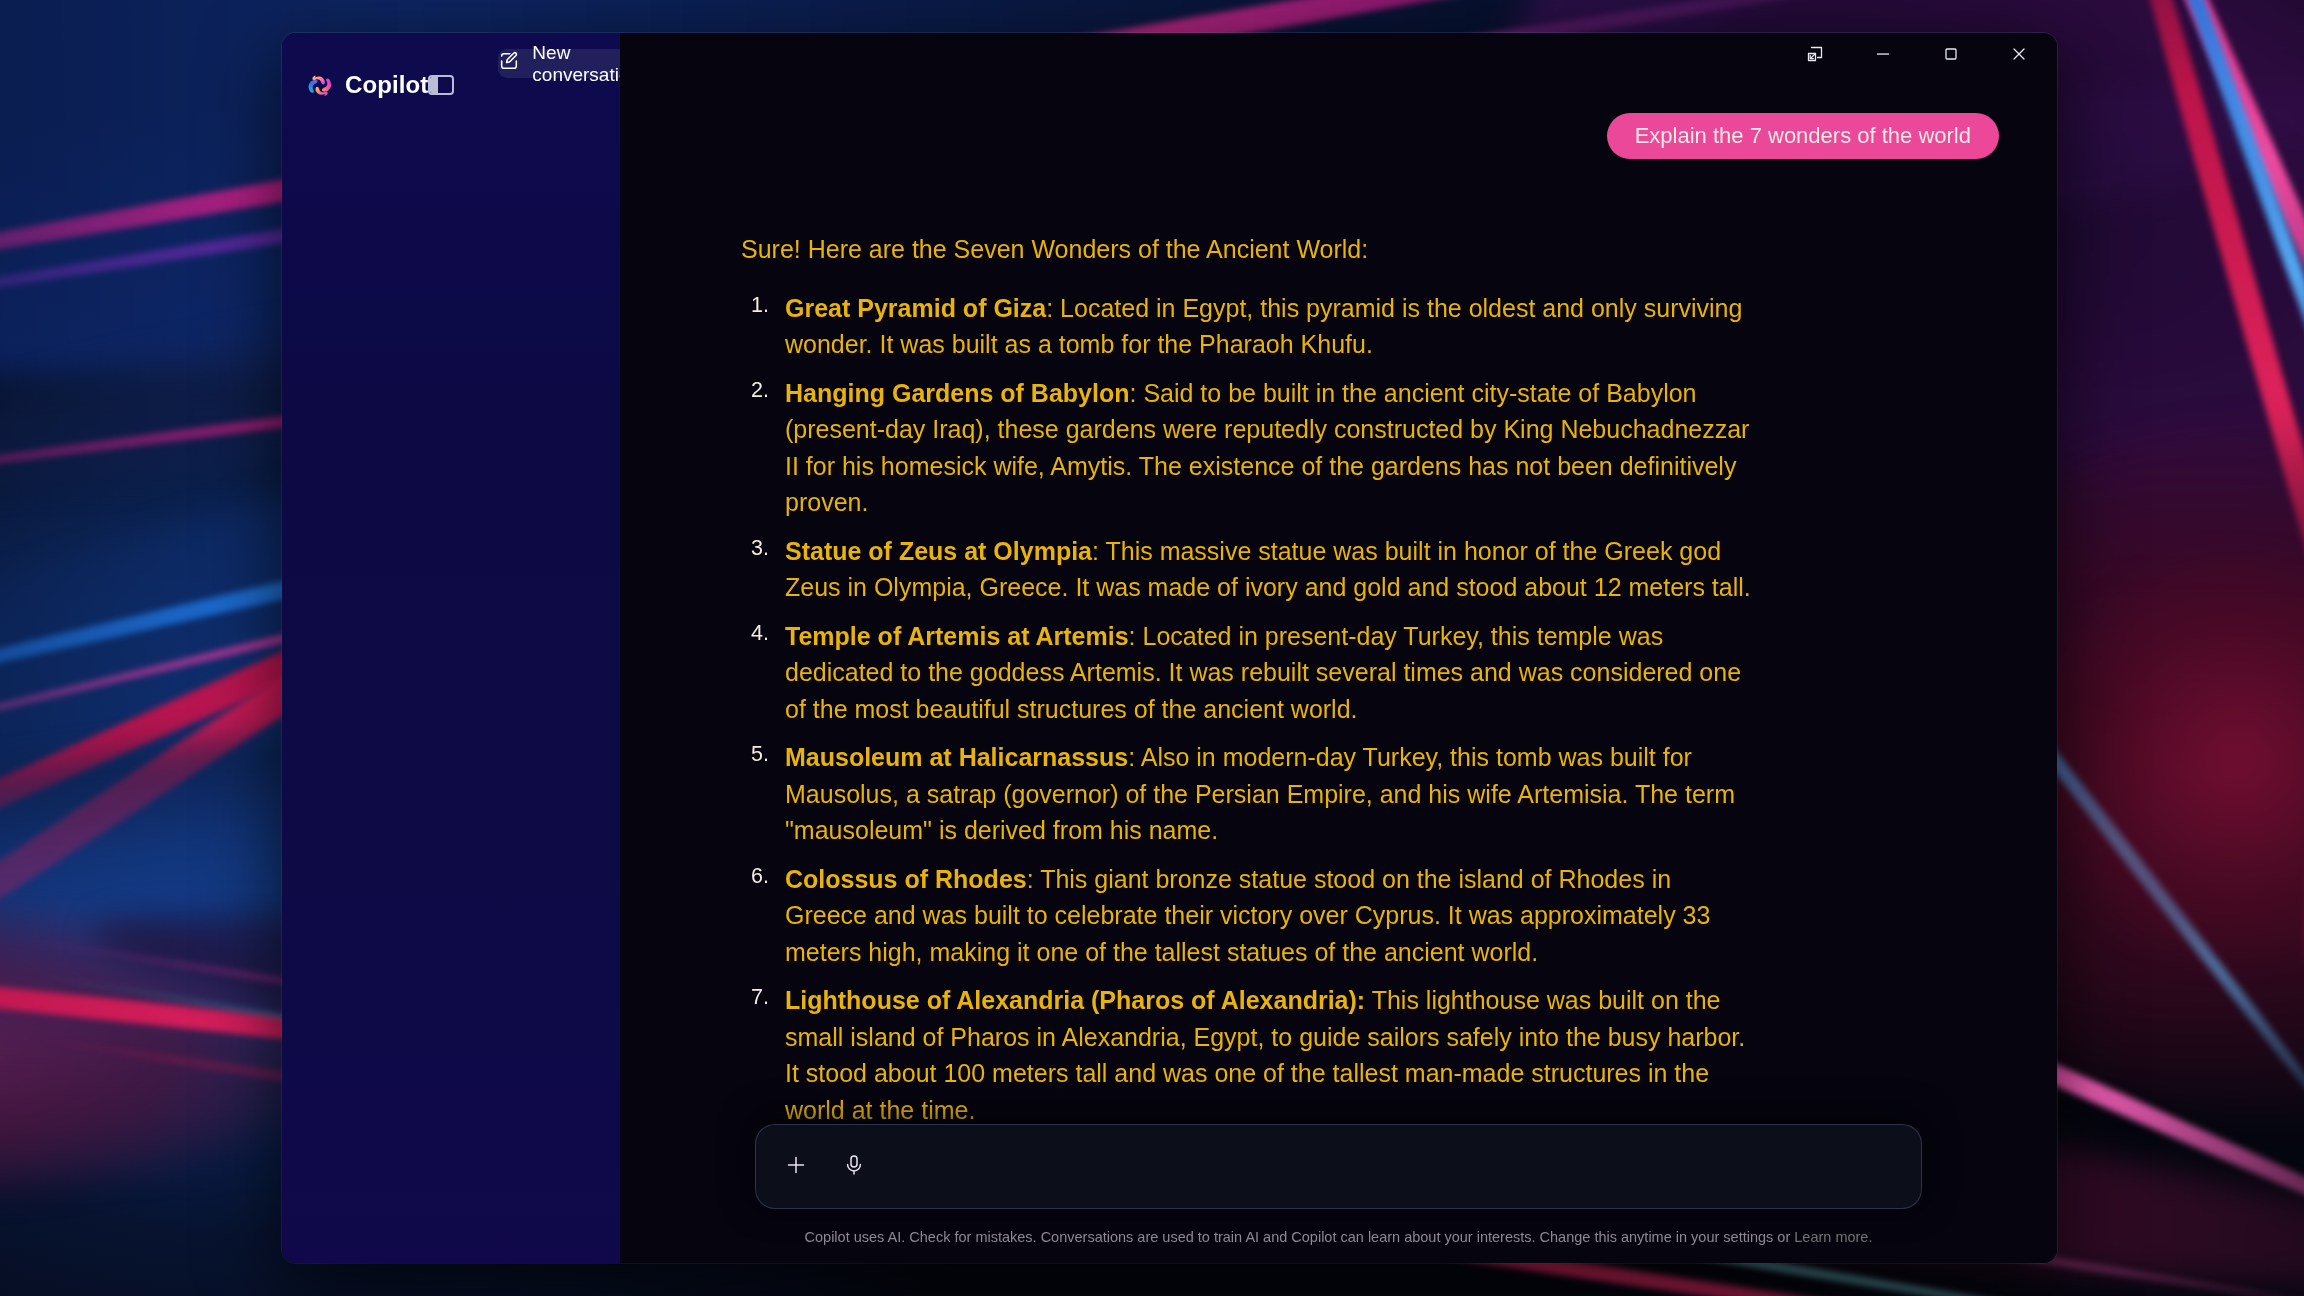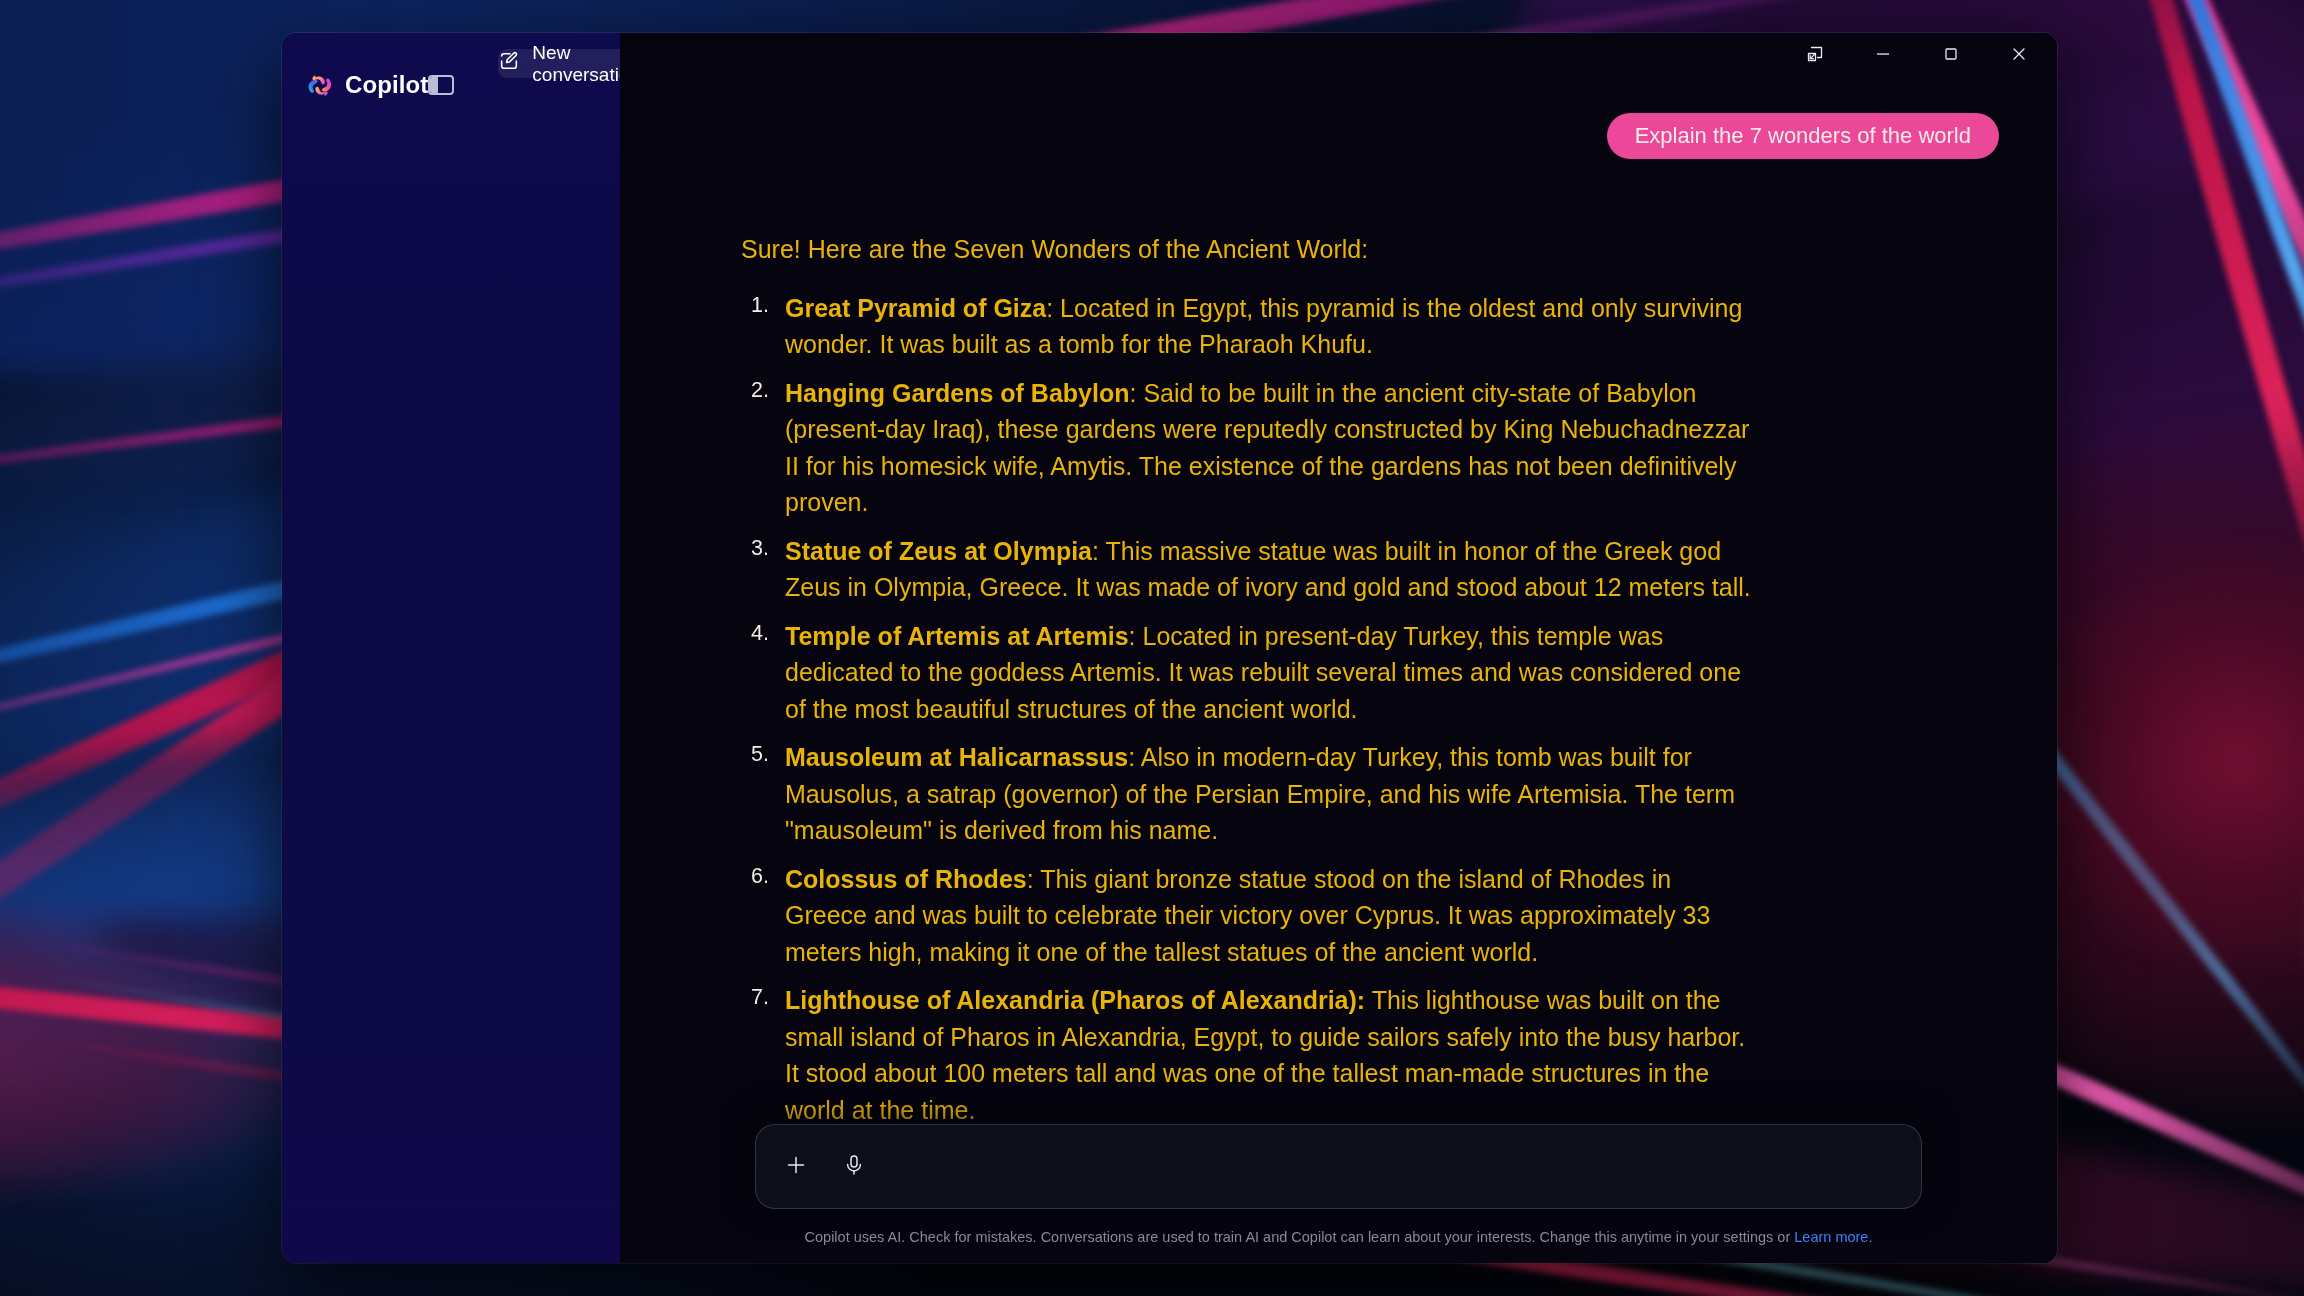--- a/index.html
+++ b/index.html
@@ -290,21 +290,21 @@
   }
 
   .disclaimer {
     position: absolute;
     left: 0; right: 0;
     bottom: 18px;
     text-align: center;
     color: #8e8794;
     font-size: 14.5px;
   }
-  .disclaimer .lnk { color: #3b82f6; text-decoration: none; cursor: pointer; }
+  .disclaimer .lnk { color: #737373; text-decoration: none; cursor: pointer; }
 
   .fade-mask {
     position: absolute;
     left: 0; right: 0;
     bottom: 0;
     height: 150px;
     background: linear-gradient(180deg, rgba(5,4,15,0) 0%, rgba(5,4,15,0.92) 52%, #05040f 100%);
     pointer-events: none;
   }
 </style>

